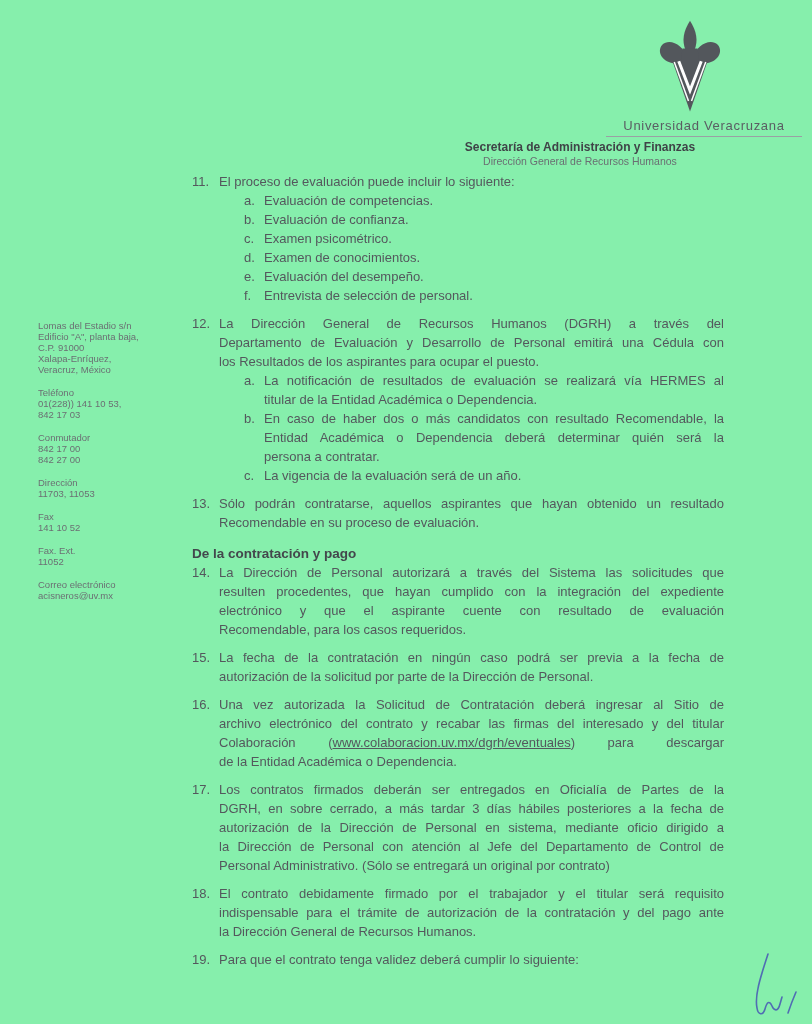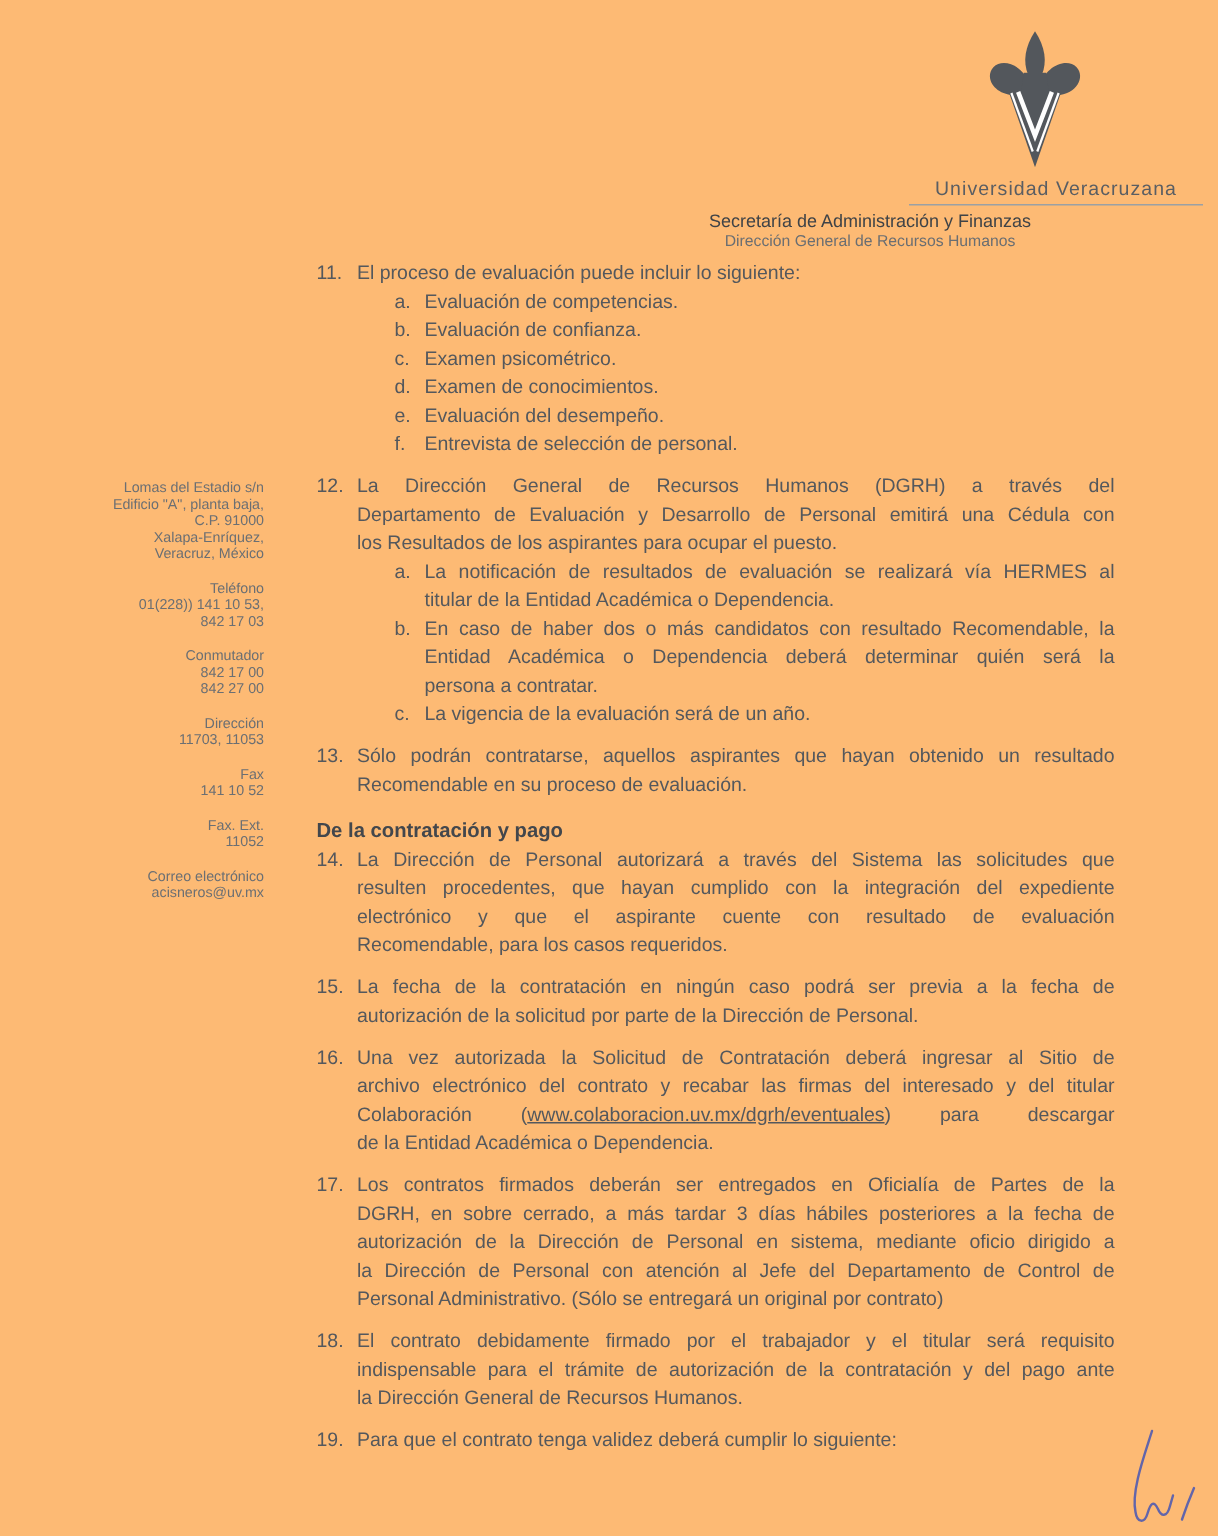--- a/index.html
+++ b/index.html
@@ -1,47 +1,47 @@
 <!DOCTYPE html>
 <html><head>
 <meta charset="utf-8">
 <style>
   html,body{margin:0;padding:0;background:#e8e8e8;}
   #page{
     position:relative;
     width:812px;height:1024px;
-    background:#fdba74;
+    background:#86efac;
     overflow:hidden;
     font-family:"Liberation Sans", sans-serif;
     color:#54585d;
   }
   
   #logo{position:absolute;left:652px;top:20px;width:76px;height:96px;}
   #wordmark{
     position:absolute;left:603px;top:118px;width:202px;
     text-align:center;font-size:13px;letter-spacing:.7px;color:#5a5e63;
   }
   #header-rule{position:absolute;left:606px;top:136px;width:196px;border-top:1.5px solid #9aa0a4;}
   #secretaria{
     position:absolute;left:360px;top:140px;width:440px;
-    text-align:center;font-size:12px;font-weight:normal;color:#3f4347;
+    text-align:center;font-size:12px;font-weight:bold;color:#3f4347;
   }
   #direccion{
     position:absolute;left:360px;top:155px;width:440px;
     text-align:center;font-size:10.5px;color:#6a6e72;
   }
   
   #sidebar{
     position:absolute;left:38px;top:320px;width:138px;
-    text-align:right;font-size:9.5px;line-height:11px;color:#6b6f73;
+    text-align:left;font-size:9.5px;line-height:11px;color:#6b6f73;
   }
   .contact-group{margin-bottom:12px;}
   
   #doc-body{
-    position:absolute;left:211px;top:172px;width:532px;
+    position:absolute;left:192px;top:172px;width:532px;
     font-size:13px;line-height:19px;
   }
   .item{display:flex;margin-bottom:9px;}
   .item-number{width:27px;flex:none;}
   .item-text{width:505px;flex:none;}
   .line{min-height:19px;}
   .j{text-align:justify;text-align-last:justify;}
   .subs{margin-left:25px;}
   .sub-item{display:flex;}
   .sub-letter{width:20px;flex:none;}

